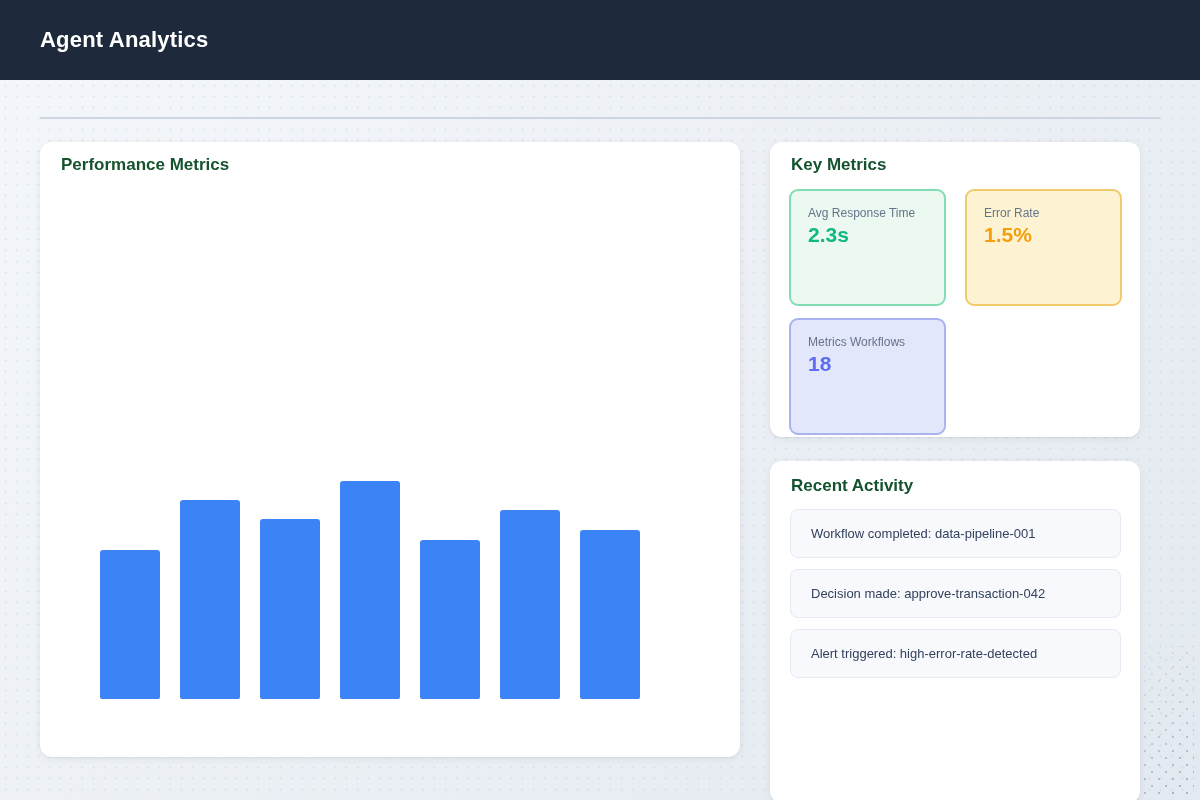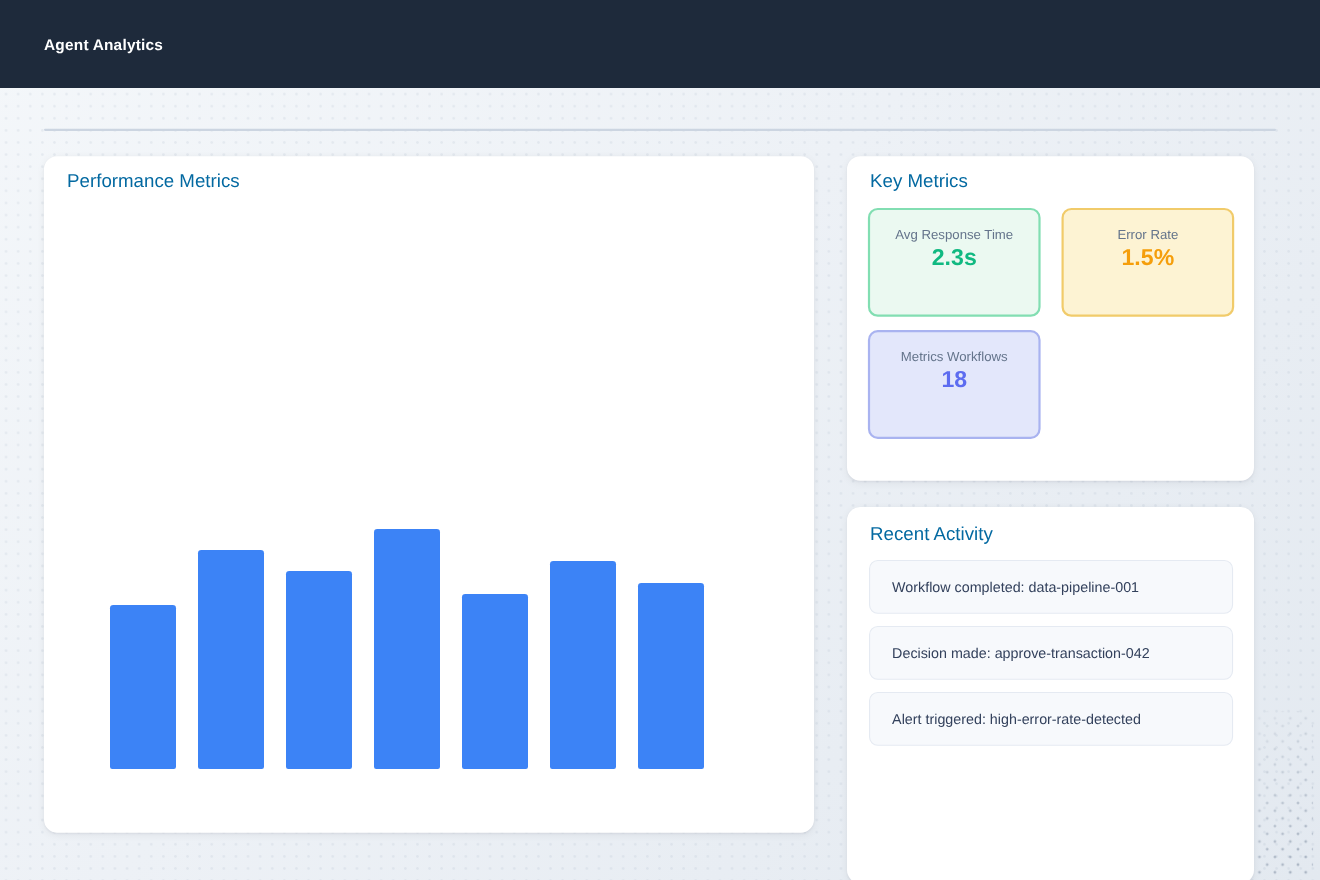--- a/index.html
+++ b/index.html
@@ -31,35 +31,35 @@
     pointer-events:none;
   }
 
   .header {
     position:absolute; top:0; left:0; right:0; height:80px;
     background:var(--header-bg,#1e2a3b);
     z-index:2;
   }
   .header .app-title {
     position:absolute; left:40px; top:50%; transform:translateY(-50%);
-    color:#ffffff; font-size:14px; font-weight:bold; letter-spacing:.2px;
+    color:#ffffff; font-size:22px; font-weight:bold; letter-spacing:.2px;
   }
 
   .divider {
     position:absolute; left:40px; top:117px; width:1120px; height:2px;
     background:#ccd5e1; border-radius:1px;
   }
 
   .card {
     position:absolute; background:#ffffff; border-radius:12px;
     box-shadow:0 2px 8px rgba(15,23,42,.06), 0 1px 2px rgba(15,23,42,.05);
   }
   .card-title {
     position:absolute; left:21px; top:13px;
-    font-size:17px; font-weight:normal; color:#0369a1;
+    font-size:17px; font-weight:bold; color:#14532d;
   }
 
   
   .card-performance { left:40px; top:142px; width:700px; height:615px; }
   .chart-bars {
     position:absolute; left:60px; bottom:58px; width:540px; height:218px;
     display:flex; align-items:flex-end; gap:20px;
   }
   .bar {
     flex:1;
@@ -67,23 +67,22 @@
     border-radius:3px 3px 2px 2px;
   }
 
   
   .card-key { left:770px; top:142px; width:370px; height:295px; }
   .tiles {
     position:absolute; left:19px; right:18px; top:47px;
     display:grid; grid-template-columns:1fr 1fr; gap:12px 19px;
   }
   .tile {
-    height:99px; border-radius:9px; border:2px solid transparent;
+    height:117px; border-radius:9px; border:2px solid transparent;
     padding:15px 17px;
-    text-align:center;
   }
   .tile-label { font-size:12px; color:#64748b; }
   .tile-value { font-size:21px; font-weight:bold; margin-top:3px; }
   .tile-green  { background:var(--green-tile-bg,#ebf9f1);  border-color:var(--green-tile-border,#82deb2); }
   .tile-green .tile-value  { color:var(--green-value,#10b981); }
   .tile-indigo { background:var(--indigo-tile-bg,#e3e7fb); border-color:var(--indigo-tile-border,#a9b3f0); }
   .tile-indigo .tile-value { color:var(--indigo-value,#5d6cf0); }
   .tile-amber  { background:var(--amber-tile-bg,#fdf3d3);  border-color:var(--amber-tile-border,#f1cb6a); }
   .tile-amber .tile-value  { color:var(--amber-value,#f59e0b); }
 

